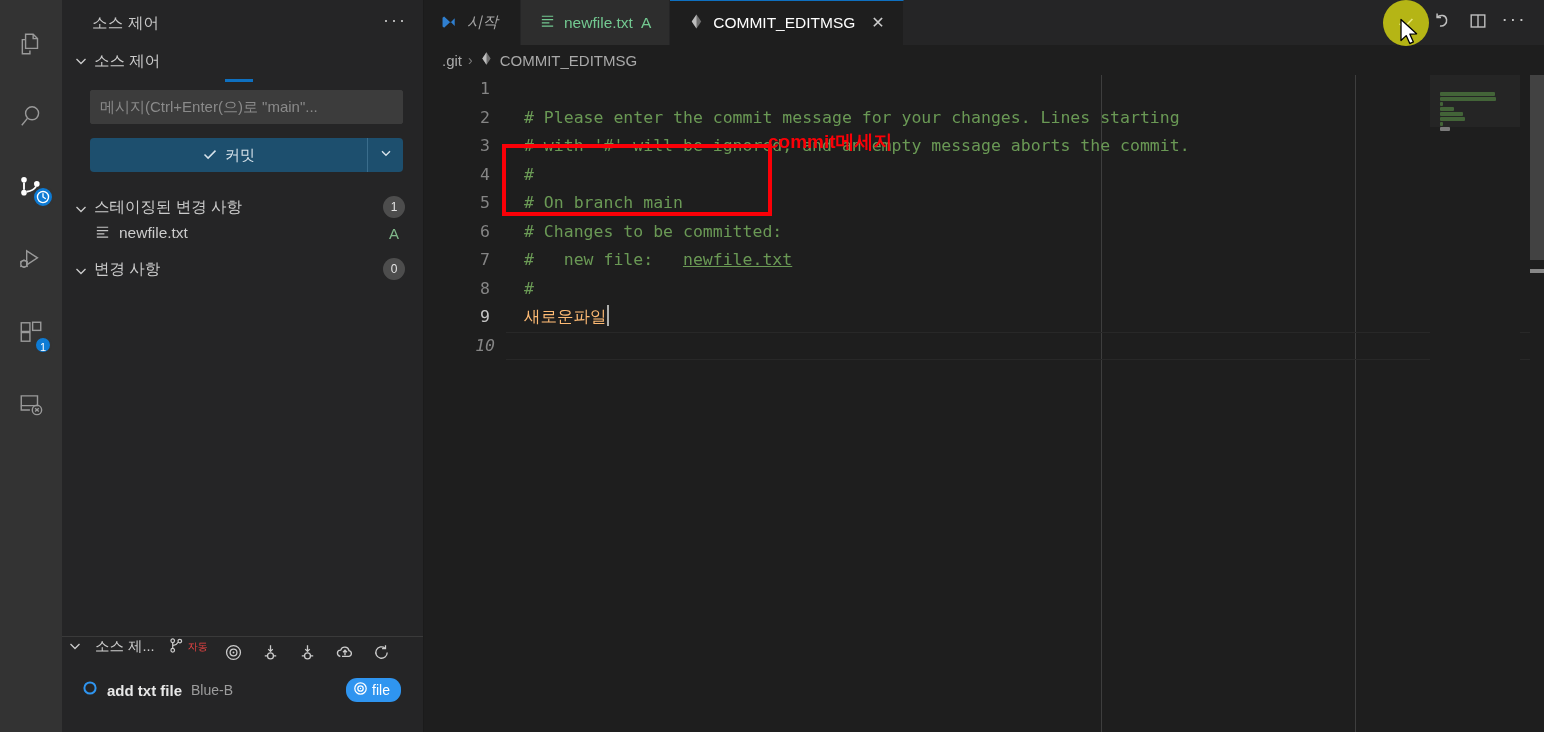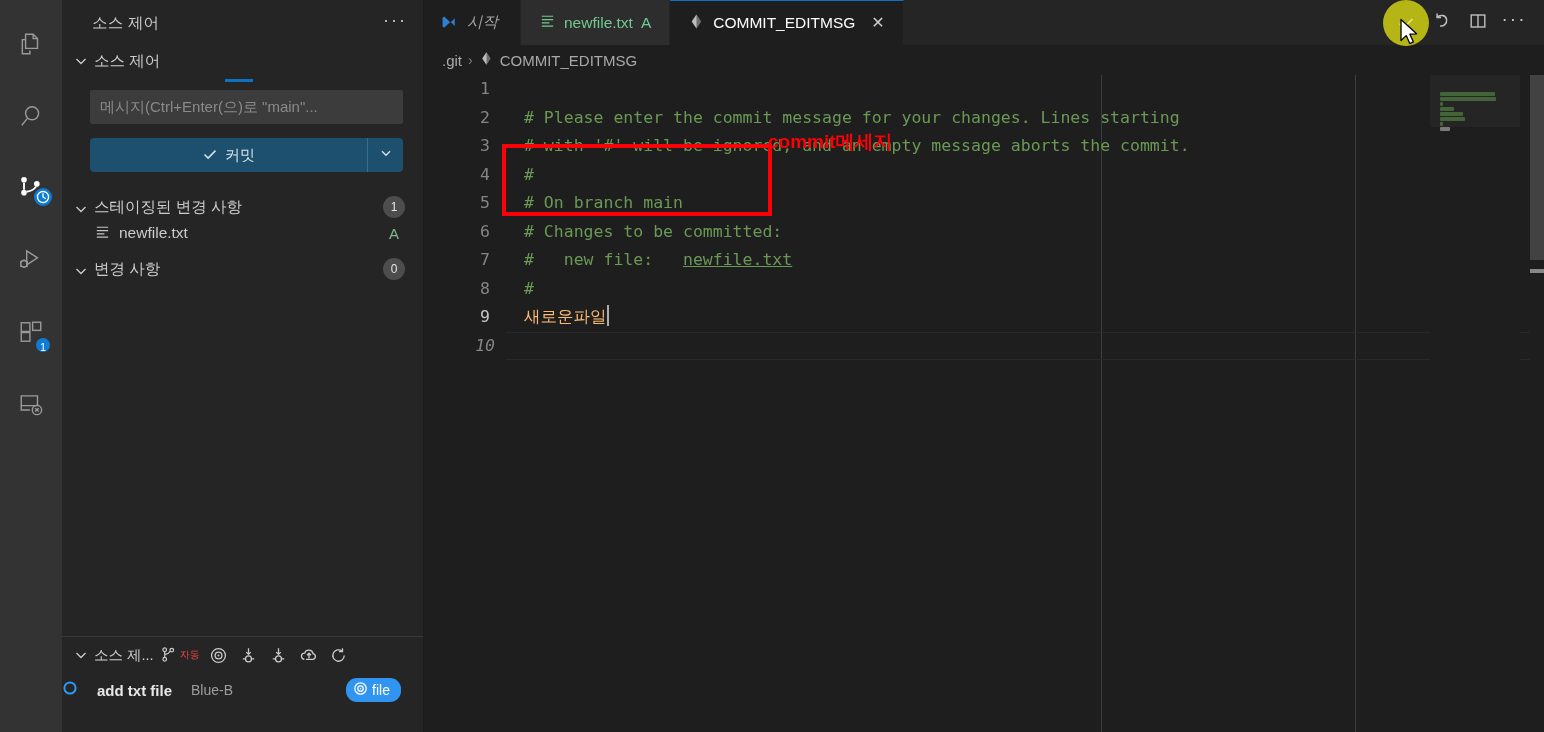--- a/index.html
+++ b/index.html
@@ -152,41 +152,41 @@
   .sb-spacer { flex: 1; }
 
   
   .graph-panel {
     border-top: 1px solid #3a3a3a;
     height: 96px;
     background: #252526;
   }
   .graph-head {
     height: 36px;
-    display: flex; align-items: center;
-    padding-left: 10px;
-    gap: 0;
+    display: flex; align-items: flex-start;
+    padding-left: 4px;
+    gap: 7px;
   }
   .graph-head-title {
     font-size: 14.5px; color: #cccccc; margin-right: 6px;
     white-space: nowrap;
   }
   .graph-auto {
     display: flex; align-items: center; gap: 3px;
     font-size: 10px; color: #ef4444;
     margin-right: 4px; cursor: pointer; font-family: Liberation Serif, serif;
   }
   .gicon {
     width: 30px; height: 30px;
     display: flex; align-items: center; justify-content: center;
     cursor: pointer;
   }
   .graph-row {
     height: 34px; display: flex; align-items: center;
-    gap: 19px;
+    padding-left: 20px; gap: 9px;
   }
   .graph-msg { font-size: 15px; color: #e8e8e8; font-weight: bold; }
   .graph-author { font-size: 14px; color: #9d9d9d; }
   .branch-chip {
     margin-left: auto; margin-right: 22px;
     background: #2f95f0;
     color: #ffffff;
     font-size: 14px;
     border-radius: 11px;
     height: 24px;

